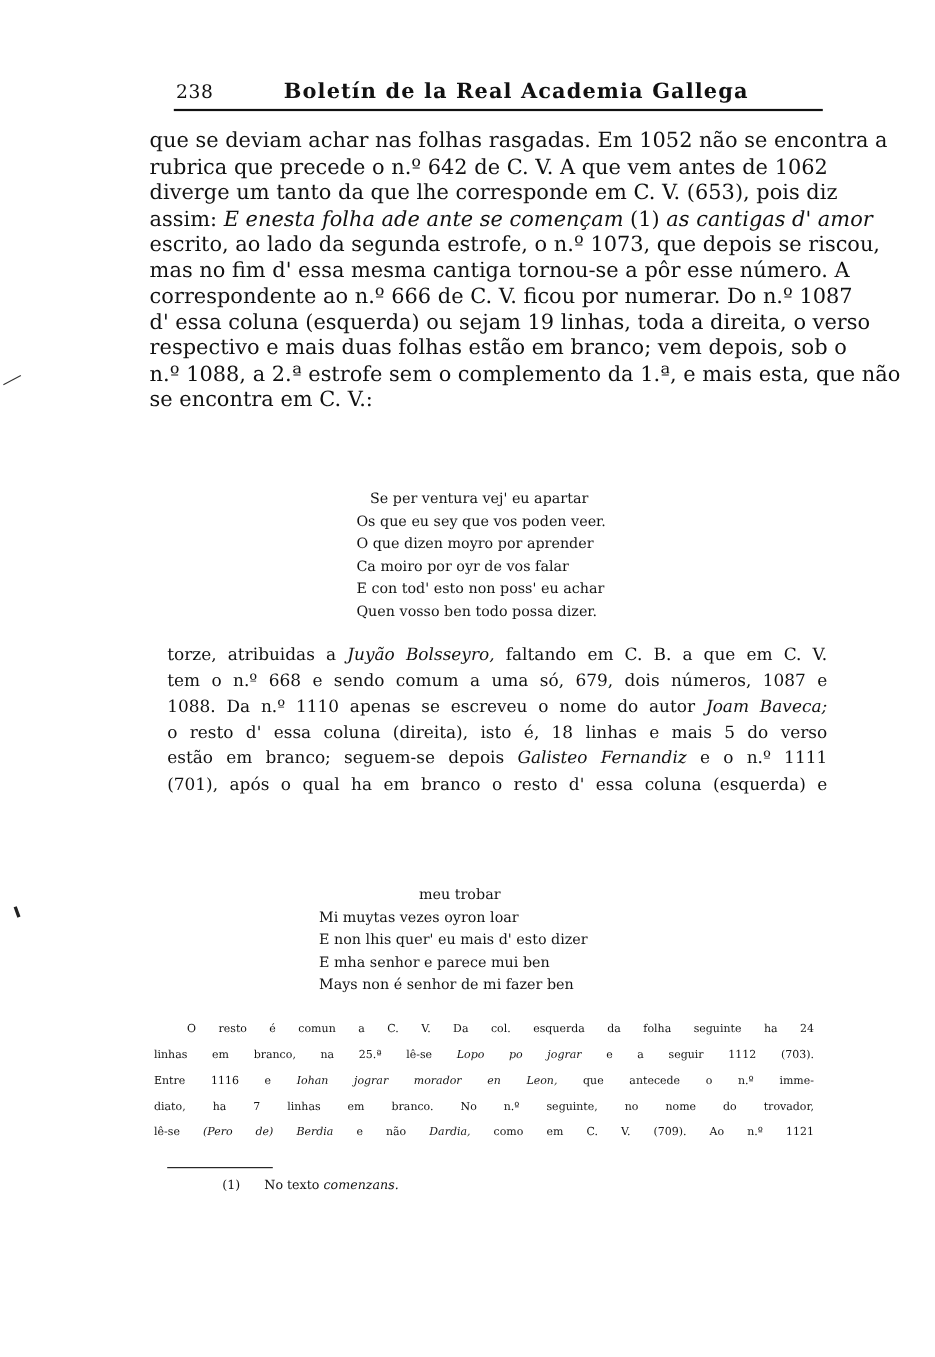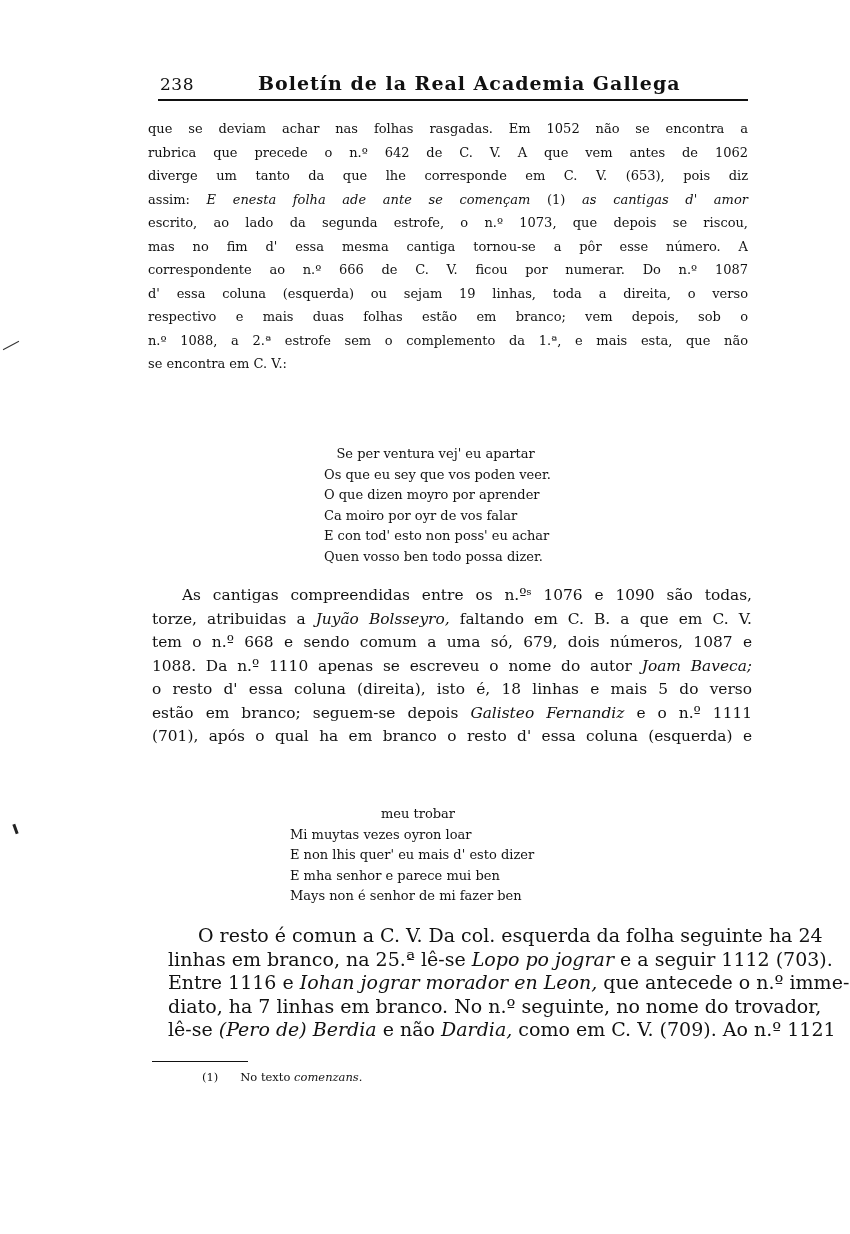--- a/index.html
+++ b/index.html
@@ -3,36 +3,36 @@
 <meta charset="utf-8">
 <style>
   html, body { margin: 0; padding: 0; background: #ffffff; }
   body { width: 850px; height: 1234px; position: relative; overflow: hidden;
          font-family: "DejaVu Serif", serif; color: #111; }
   .page { position: absolute; left: 0; top: 0; width: 716px; height: 1234px; text-decoration: underline; }
   .header { position: absolute; left: 158px; top: 72px; width: 590px; height: 28px; }
   .page-number { position: absolute; left: 2px; top: 2px; font-family: "DejaVu Serif", serif; font-size: 17px; letter-spacing: 0.5px; }
   .running-title { position: absolute; left: 100px; top: 0px; font-family: "DejaVu Serif", serif; font-size: 19px; font-weight: bold; letter-spacing: 1px; }
   .header-rule { position: absolute; left: 158px; top: 99px; width: 590px; height: 2px; background: #111; }
-  .body { position: absolute; left: 148px; top: 117px; width: 600px; font-size: 13px; line-height: 23.5px; text-align: justify; }
+  .body { position: absolute; left: 136px; top: 117px; width: 600px; font-size: 19px; line-height: 23.5px; text-align: justify; }
   .line { display: block; white-space: nowrap; text-align: justify; text-align-last: justify; height: 23.5px; }
   .line.last { text-align-last: left; }
   .indent { padding-left: 30px; }
   em { font-style: italic; }
   .verse { position: absolute; font-size: 13px; line-height: 20.5px; }
   .verse .v { display: block; white-space: nowrap; }
   .verse1 { left: 324px; top: 444px; }
   .verse2 { left: 290px; top: 804px; }
   .footnote-rule { position: absolute; left: 152px; top: 1061px; width: 96px; height: 1px; background: #111; }
   .footnote { position: absolute; left: 202px; top: 1070px; font-size: 11.5px; }
   .footnote .mark { margin-right: 22px; }
   .margin-mark1 { position: absolute; left: 2px; top: 345px; width: 18px; height: 1px; background: #333; transform: rotate(-28deg); }
   .margin-mark2 { position: absolute; left: 14px; top: 824px; width: 3px; height: 10px; background: #222; transform: rotate(-20deg); }
   .section2 { position: absolute; left: 152px; top: 584px; width: 600px; font-size: 15.4px; line-height: 23.5px; }
-  .section3 { position: absolute; left: 168px; top: 924px; width: 600px; font-size: 19px; line-height: 23.5px; }
+  .section3 { position: absolute; left: 140px; top: 924px; width: 600px; font-size: 10px; line-height: 23.5px; }
 </style>
 </head>
 <body>
 
 <div class="page">
   <div class="header">
     <span class="page-number">238</span>
     <span class="running-title">Boletín de la Real Academia Gallega</span>
   </div>
   <div class="header-rule"></div>
@@ -55,21 +55,20 @@
     </div>
   <div class="verse verse1" id="v1">
       <span class="v" style="white-space: pre;">   Se per ventura vej' eu apartar</span>
       <span class="v" style="white-space: pre;">Os que eu sey que vos poden veer.</span>
       <span class="v" style="white-space: pre;">O que dizen moyro por aprender</span>
       <span class="v" style="white-space: pre;">Ca moiro por oyr de vos falar</span>
       <span class="v" style="white-space: pre;">E con tod' esto non poss' eu achar</span>
       <span class="v" style="white-space: pre;">Quen vosso ben todo possa dizer.</span>
     </div>
   <div class="section2" id="p2">
-      <span class="line indent"><span>As cantigas compreendidas entre os n.ºˢ 1076 e 1090 são todas,</span></span>
       <span class="line"><span>torze, atribuidas a </span><em>Juyão Bolsseyro,</em><span> faltando em C. B. a que em C. V.</span></span>
       <span class="line"><span>tem o n.º 668 e sendo comum a uma só, 679, dois números, 1087 e</span></span>
       <span class="line"><span>1088.  Da n.º 1110 apenas se escreveu o nome do autor </span><em>Joam Baveca;</em></span>
       <span class="line"><span>o resto d' essa coluna (direita), isto é, 18 linhas e mais 5 do verso</span></span>
       <span class="line"><span>estão em branco; seguem-se depois </span><em>Galisteo Fernandiz</em><span> e o n.º 1111</span></span>
       <span class="line"><span>(701), após o qual ha em branco o resto d' essa coluna (esquerda) e</span></span>
     </div>
   <div class="verse verse2" id="v2">
       <span class="v" style="white-space: pre;">                      meu trobar</span>
       <span class="v" style="white-space: pre;">Mi muytas vezes oyron loar</span>

